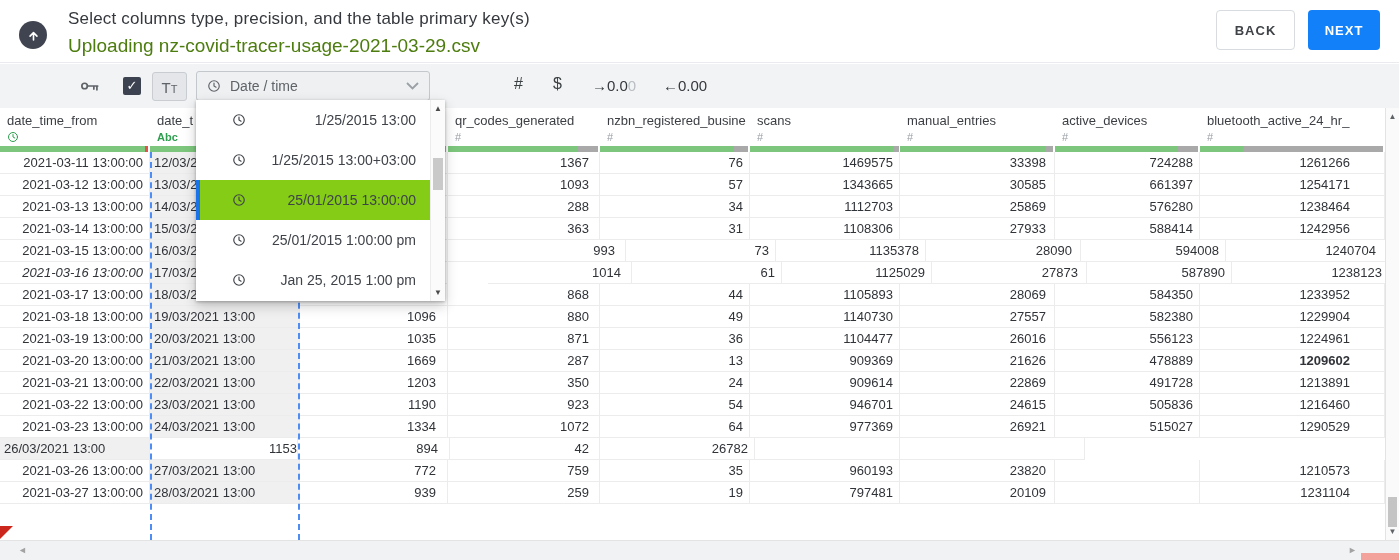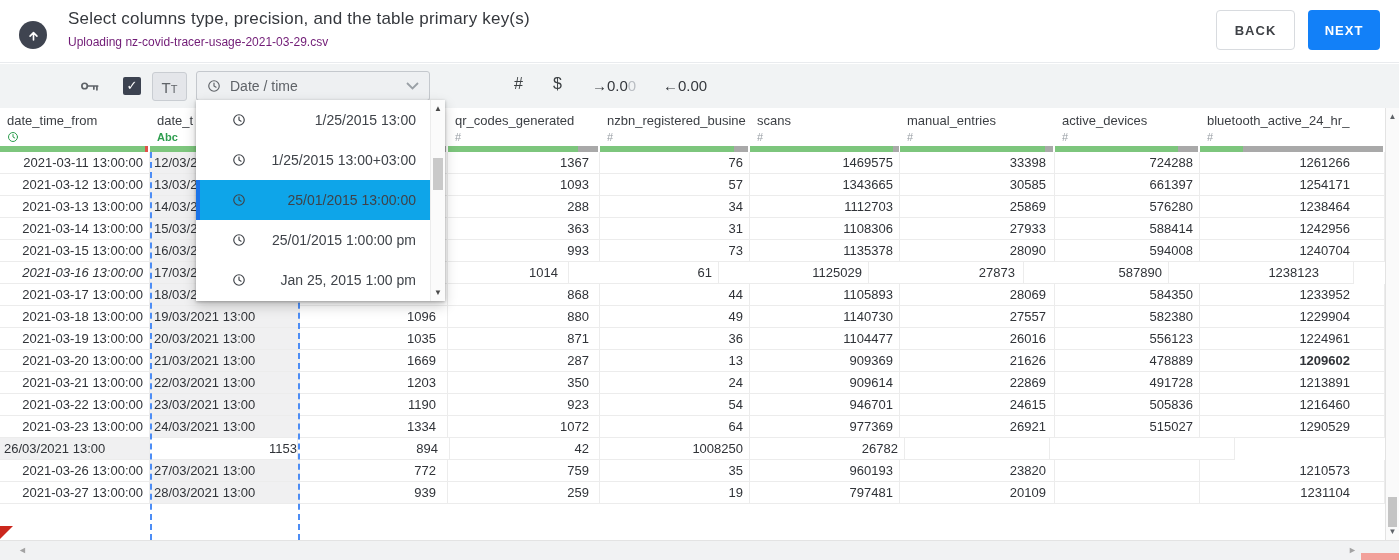--- a/index.html
+++ b/index.html
@@ -5,21 +5,21 @@
   html,body{margin:0;padding:0;}
   body{
     width:1399px;height:560px;position:relative;overflow:hidden;
     background:#ffffff;font-family:"Liberation Sans",sans-serif;
     -webkit-font-smoothing:antialiased;
   }
   
   .hdr{position:absolute;top:0;left:0;width:1399px;height:63px;background:#fff;border-bottom:1px solid #e9ebee;box-sizing:border-box;}
   .up-icon{position:absolute;left:19px;top:21px;width:28px;height:28px;border-radius:50%;background:#3f4450;display:flex;align-items:center;justify-content:center;}
   .page-title{position:absolute;left:68px;top:9px;font-size:17px;color:#35383d;letter-spacing:.2px;}
-  .page-sub{position:absolute;left:68px;top:35px;font-size:12px;color:#701a75;}
+  .page-sub{position:absolute;left:68px;top:35px;font-size:19px;color:#4d7c0f;}
   .btn{position:absolute;top:10px;height:40px;border-radius:4px;font-size:13px;font-weight:700;letter-spacing:1px;font-family:"Liberation Sans",sans-serif;cursor:pointer;}
   .btn-back{left:1216px;width:79px;background:#fff;border:1px solid #d8dbdf;color:#3f4247;}
   .btn-next{left:1308px;width:72px;background:#1280f8;border:none;color:#fff;}
   
   .toolbar{position:absolute;top:64px;left:0;width:1399px;height:44px;background:#f1f3f4;}
   .key-ic{position:absolute;left:80px;top:14px;}
   .cbx{position:absolute;left:123px;top:13px;width:18px;height:18px;background:#3c4250;border-radius:2px;color:#fff;font-size:13px;line-height:18px;text-align:center;cursor:pointer;}
   .tt-btn{position:absolute;left:152px;top:8px;width:35px;height:29px;background:#e4e6ea;border:1px solid #c9cdd2;border-radius:3px;color:#5f6368;font-size:15px;font-variant:small-caps;text-align:center;line-height:27px;cursor:pointer;}
   .type-select{position:absolute;left:196px;top:7px;width:234px;height:30px;background:#eef0f2;border:1px solid #c4c8cd;border-radius:3px;box-sizing:border-box;display:flex;align-items:center;gap:9px;padding:0 10px;color:#5f6368;font-size:14px;cursor:pointer;}
   .type-select .chev{margin-left:auto;}
@@ -65,21 +65,21 @@
   .hscroll{position:absolute;left:0;top:540px;width:1399px;height:20px;background:#f1f2f3;border-top:1px solid #e3e3e3;box-sizing:border-box;}
   .hscroll .arr{position:absolute;top:4px;font-size:9px;color:#a3a3a3;cursor:pointer;}
   .hscroll .arr.lf{left:18px;}
   .hscroll .arr.rt{left:1348px;}
   .pinkbar{position:absolute;right:0;bottom:0;width:38px;height:7px;background:#f2a19b;}
   
   .menu{position:absolute;left:196px;top:100px;width:249px;height:201px;background:#fff;z-index:30;box-shadow:0 1px 3px rgba(0,0,0,.28),0 5px 12px rgba(0,0,0,.2);}
   .menu-items{position:absolute;left:0;top:0;bottom:0;right:15px;}
   .menu-item{position:relative;height:40px;display:flex;align-items:center;padding:0 14px 0 36px;font-size:14px;color:#3f4349;cursor:pointer;}
   .menu-item .mi-label{margin-left:auto;}
-  .menu-item.selected{background:#0ea5e9;}
+  .menu-item.selected{background:#84cc16;}
   .mi-bar{display:none;}
   .menu-item.selected .mi-bar{display:block;position:absolute;left:0;top:0;bottom:0;width:4px;background:#1a73e8;}
   .menu-scroll{position:absolute;right:0;top:0;bottom:0;width:15px;background:#fbfbfb;border-left:1px solid #ececec;box-sizing:border-box;}
   .menu-scroll .arr{position:absolute;left:0;width:14px;text-align:center;font-size:8px;color:#4a4a4a;cursor:pointer;}
   .menu-scroll .arr.up{top:4px;}
   .menu-scroll .arr.dn{bottom:4px;}
   .mthumb{position:absolute;top:58px;left:2px;width:10px;height:32px;background:#c9c9c9;cursor:pointer;}
   
   .clk{width:14px;height:14px;}
   .clk circle,.clk path{fill:none;stroke:currentColor;stroke-width:2;stroke-linecap:round;stroke-linejoin:round;}
@@ -247,32 +247,32 @@
       <div class="td ar" style="width: 150px;">31</div>
       <div class="td ar" style="width: 150px;">1108306</div>
       <div class="td ar" style="width: 155px;">27933</div>
       <div class="td ar" style="width: 145px;">588414</div>
       <div class="td ar" style="width: 185px;">1242956</div>
     </div>
     <div class="tr">
       <div class="td ar" style="width: 150px;">2021-03-15 13:00:00</div>
       <div class="td al selcol" style="width: 150px;">16/03/2021 13:00</div>
       <div class="td ar" style="width: 148px;"></div>
-      <div class="td ar" style="width: 152px;">993</div>
+      <div class="td ar" style="width: 178px;">993</div>
       <div class="td ar" style="width: 150px;">73</div>
       <div class="td ar" style="width: 150px;">1135378</div>
       <div class="td ar" style="width: 155px;">28090</div>
       <div class="td ar" style="width: 145px;">594008</div>
       <div class="td ar" style="width: 185px;">1240704</div>
     </div>
     <div class="tr">
       <div class="td ar" style="width: 150px; font-style: italic;">2021-03-16 13:00:00</div>
       <div class="td al selcol" style="width: 150px;">17/03/2021 13:00</div>
       <div class="td ar" style="width: 148px;"></div>
-      <div class="td ar" style="width: 121px;">1014</div>
+      <div class="td ar" style="width: 144px; margin-left: 40px;">1014</div>
       <div class="td ar" style="width: 150px;">61</div>
       <div class="td ar" style="width: 150px;">1125029</div>
       <div class="td ar" style="width: 155px;">27873</div>
       <div class="td ar" style="width: 145px;">587890</div>
       <div class="td ar" style="width: 185px;">1238123</div>
     </div>
     <div class="tr">
       <div class="td ar" style="width: 150px;">2021-03-17 13:00:00</div>
       <div class="td al selcol" style="width: 150px;">18/03/2021 13:00</div>
       <div class="td ar" style="width: 148px;"></div>
@@ -347,21 +347,20 @@
       <div class="td ar" style="width: 150px;">977369</div>
       <div class="td ar" style="width: 155px;">26921</div>
       <div class="td ar" style="width: 145px;">515027</div>
       <div class="td ar" style="width: 185px;">1290529</div>
     </div>
     <div class="tr">
       <div class="td al selcol" style="width: 150px;">26/03/2021 13:00</div>
       <div class="td ar" style="width: 148px;">1153</div>
       <div class="td ar" style="width: 152px;">894</div>
       <div class="td ar" style="width: 150px;">42</div>
-      <div class="td ar" style="width: 150px;">1008250</div>
       <div class="td ar" style="width: 155px;">26782</div>
       <div class="td ar" style="width: 145px;"></div>
       <div class="td ar" style="width: 185px;"></div>
     </div>
     <div class="tr">
       <div class="td ar" style="width: 150px;">2021-03-26 13:00:00</div>
       <div class="td al selcol" style="width: 150px;">27/03/2021 13:00</div>
       <div class="td ar" style="width: 148px;">772</div>
       <div class="td ar" style="width: 152px;">759</div>
       <div class="td ar" style="width: 150px;">35</div>

